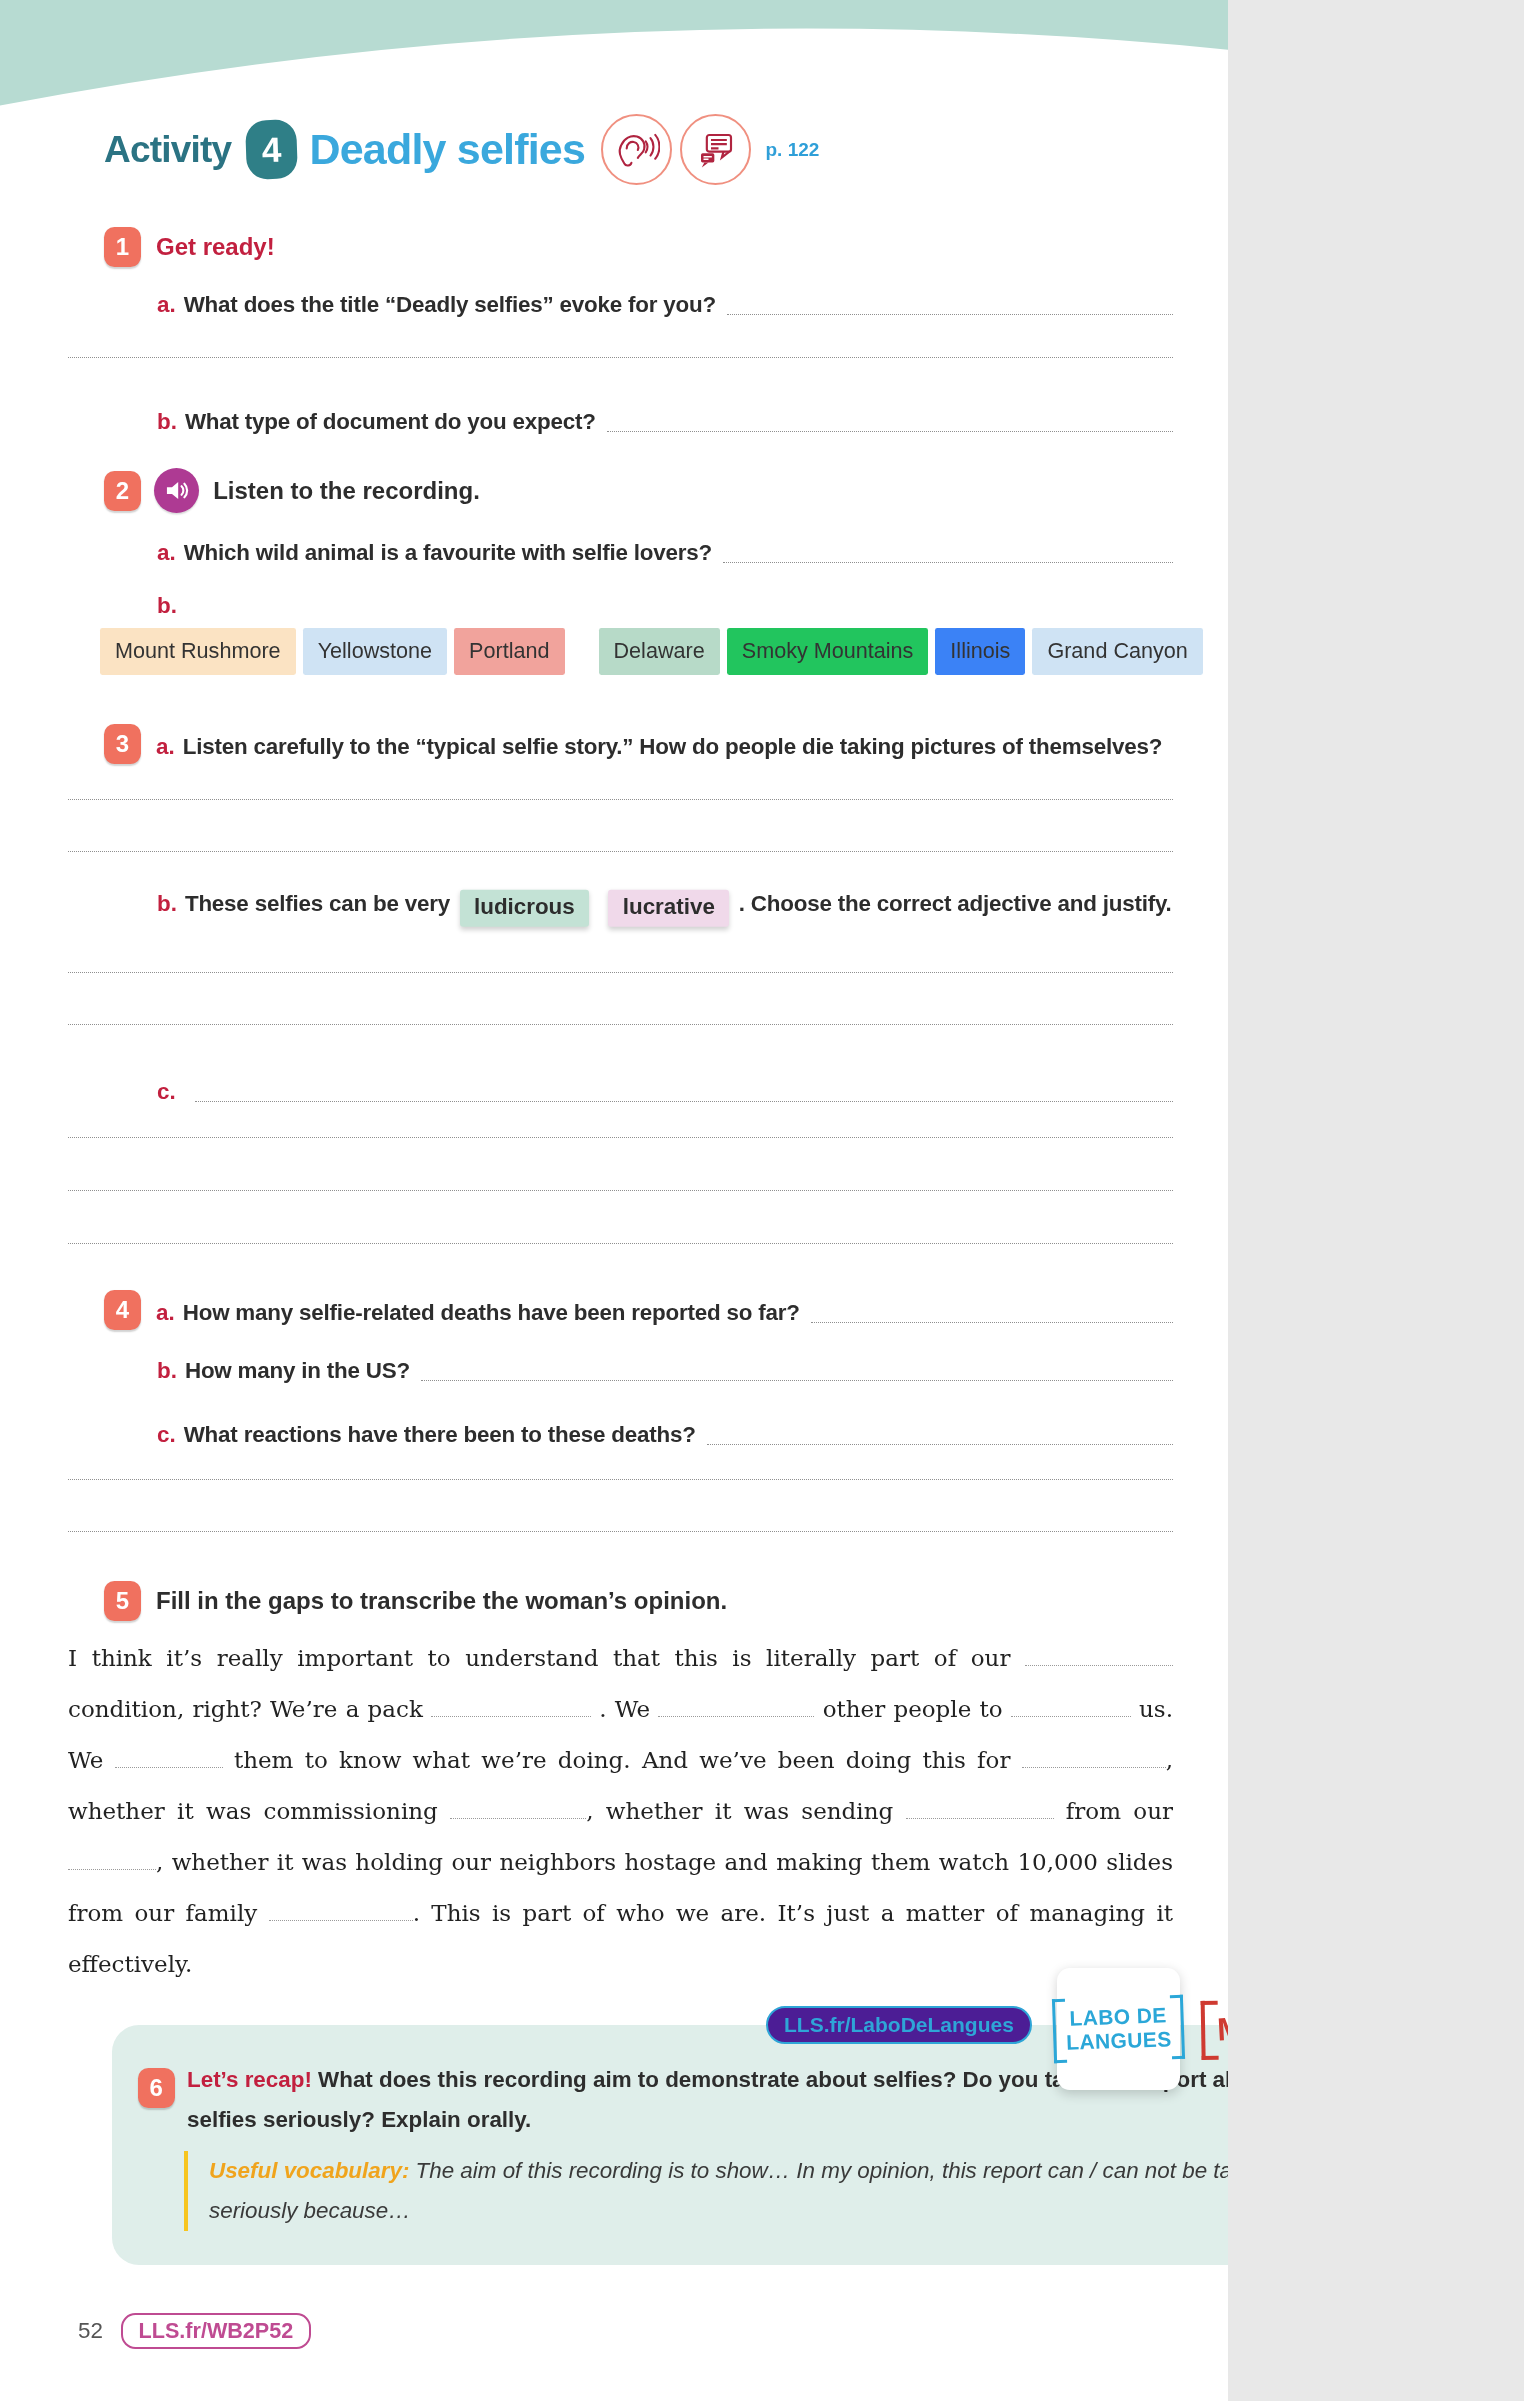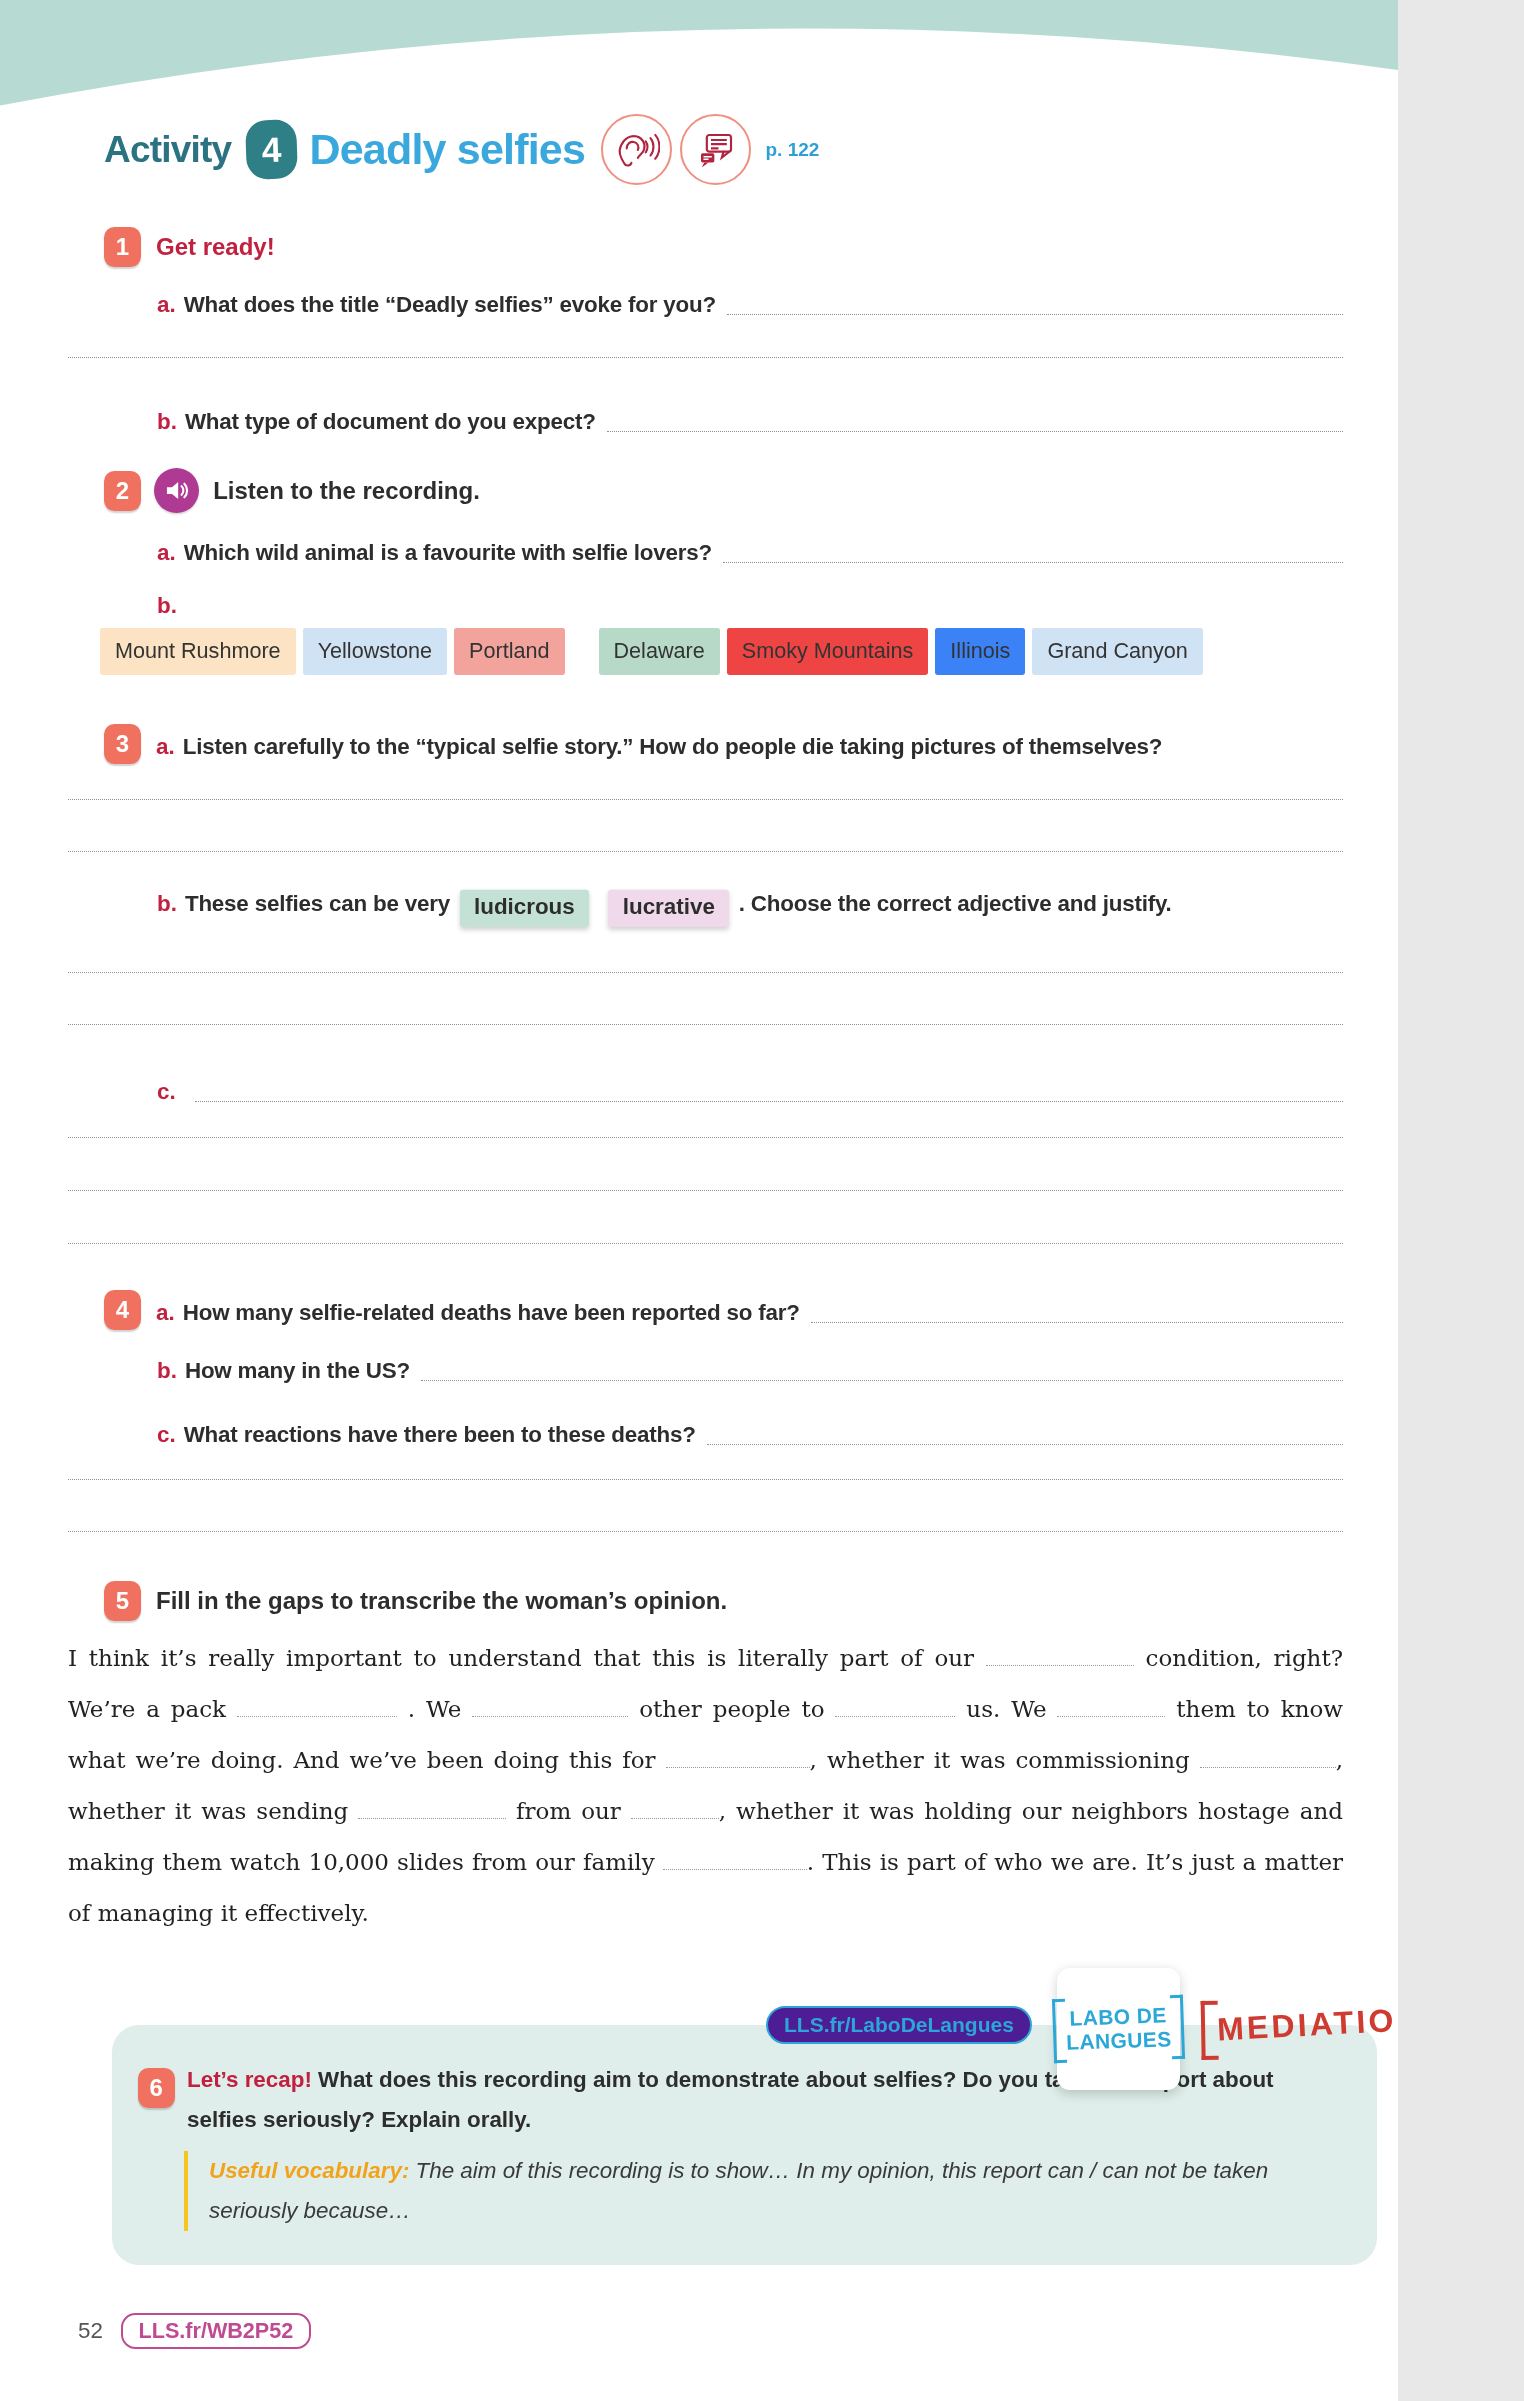--- a/index.html
+++ b/index.html
@@ -1,16 +1,16 @@
 <!DOCTYPE html>
 <html style="font-size:12.8px"><head>
 <meta charset="utf-8">
 <style>
   html,body{margin:0;padding:0;background:#e8e8e8;}
-  .sheet{position:relative;width:1398px;height:2401px;background:#ffffff;overflow:hidden;
+  .sheet{position:relative;width:1228px;height:2401px;background:#ffffff;overflow:hidden;
          font-family:"Liberation Sans",sans-serif;color:#2d2d2d;}
   .arc{position:absolute;top:0;left:0;}
 
   
   .row{position:absolute;right:55px;display:flex;align-items:flex-end;}
   .badge-row{left:104px;}
   .letter-row{left:157px;}
   .center{align-items:center;}
 
   .num-badge{flex:0 0 auto;width:37px;height:40px;border-radius:10.4px;background:#f0715f;
@@ -159,21 +159,21 @@
 
   <div class="row letter-row" style="top:588px">
     <span class="letter">b.</span>
   </div>
 
   <div class="chips" style="top:628px">
       <span class="chip" style="background: rgb(251, 227, 195);">Mount Rushmore</span>
       <span class="chip" style="background: rgb(207, 227, 244);">Yellowstone</span>
       <span class="chip" style="background: rgb(241, 163, 156);">Portland</span>
       <span class="chip" style="background: rgb(183, 218, 200); margin-left: 27px;">Delaware</span>
-      <span class="chip" style="background: #ef4444;">Smoky Mountains</span>
+      <span class="chip" style="background: #22c55e;">Smoky Mountains</span>
       <span class="chip" style="background: #3b82f6;">Illinois</span>
       <span class="chip" style="background: rgb(207, 227, 244);">Grand Canyon</span>
     </div>
 
   <div class="row badge-row" style="top:724px">
     <span class="num-badge" style="margin-right:15px">3</span>
     <span class="letter">a.</span>
     <span class="qtext wrap">Listen carefully to the “typical selfie story.” How do people die taking pictures of themselves?</span>
   </div>
   <div class="dotline" style="top:799px"></div>

